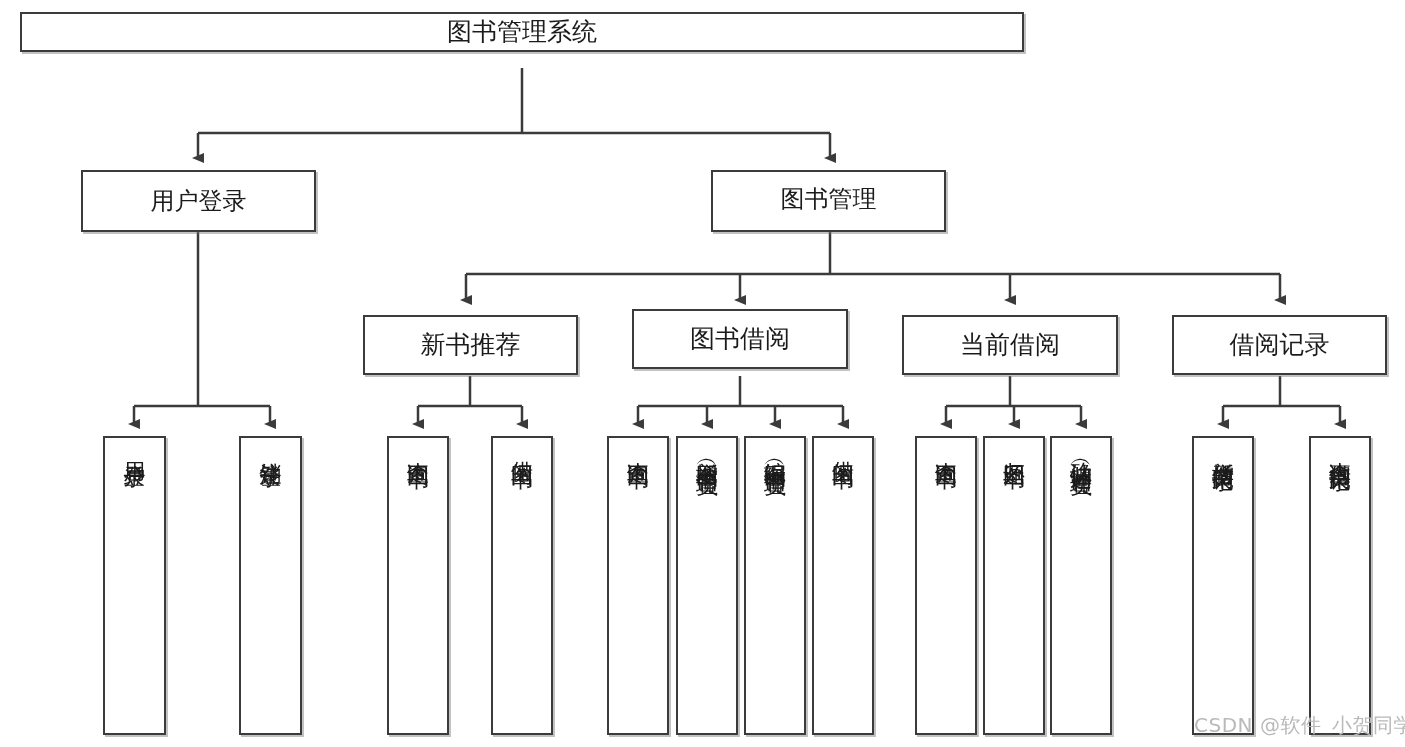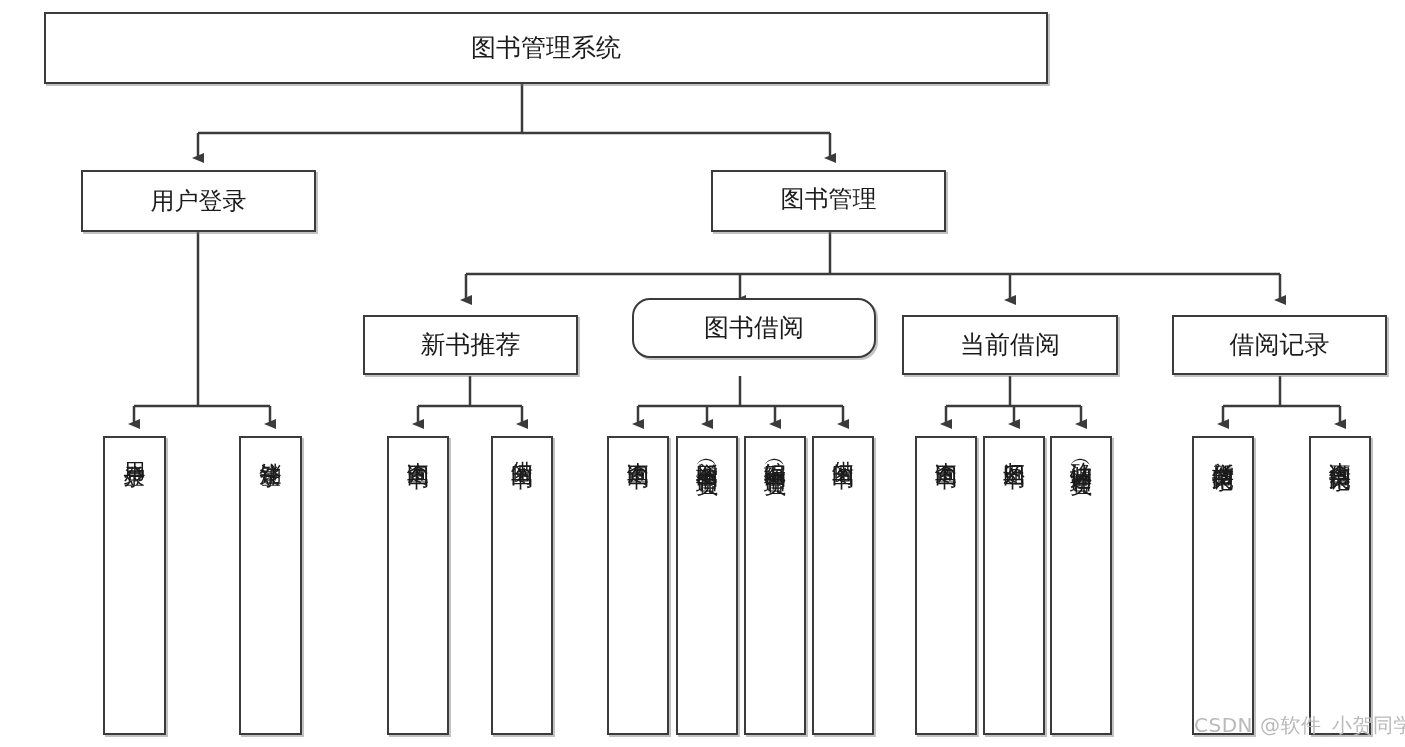--- a/index.html
+++ b/index.html
@@ -116,35 +116,35 @@
       <path d="M1014,406 L1014,424" marker-end="url(#arrow)"></path>
       <path d="M1081,406 L1081,424" marker-end="url(#arrow)"></path>
 
       <path d="M1280,376 L1280,406"></path>
       <path d="M1223,406 L1340,406"></path>
       <path d="M1223,406 L1223,424" marker-end="url(#arrow)"></path>
       <path d="M1340,406 L1340,424" marker-end="url(#arrow)"></path>
     </g>
   </svg>
 
-  <div class="node horizontal root" style="left:20px; top:12px; width:1004px; height:72px;margin-left:24px;">
+  <div class="node horizontal root" style="left:20px; top:12px; width:1004px; height:40px;">
     <span class="label">图书管理系统</span>
   </div>
 
   <div class="node horizontal lvl1" style="left:81px; top:170px; width:235px; height:62px;">
     <span class="label">用户登录</span>
   </div>
   <div class="node horizontal lvl1" style="left:711px; top:170px; width:235px; height:62px;font-family:Liberation Mono, monospace;">
     <span class="label">图书管理</span>
   </div>
 
   <div class="node horizontal lvl2" style="left:363px; top:315px; width:215px; height:60px;">
     <span class="label">新书推荐</span>
   </div>
-  <div class="node horizontal lvl2" style="left:632px; top:298px; width:244px; height:60px;border-radius:18px;">
+  <div class="node horizontal lvl2" style="left:632px; top:309px; width:216px; height:60px;">
     <span class="label">图书借阅</span>
   </div>
   <div class="node horizontal lvl2" style="left:1172px; top:315px; width:215px; height:60px;">
     <span class="label">借阅记录</span>
   </div>
   <div class="node horizontal lvl2" style="left:902px; top:315px; width:216px; height:60px;">
     <span class="label">当前借阅</span>
   </div>
 
   <div class="node vertical leaf" style="left:103px; top:436px; width:63px; height:299px;">

